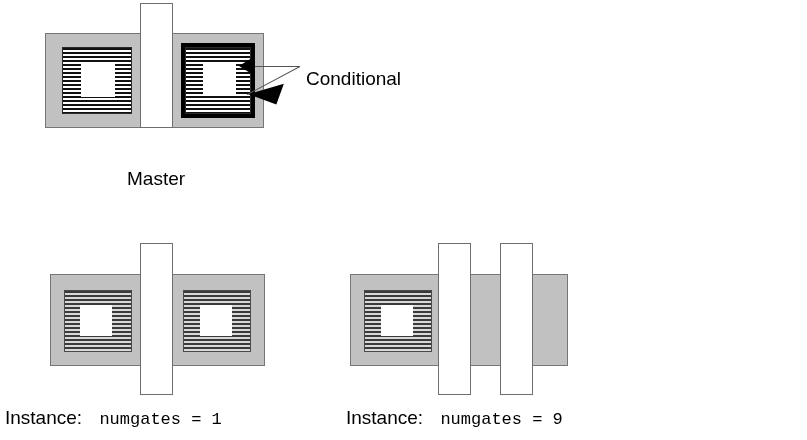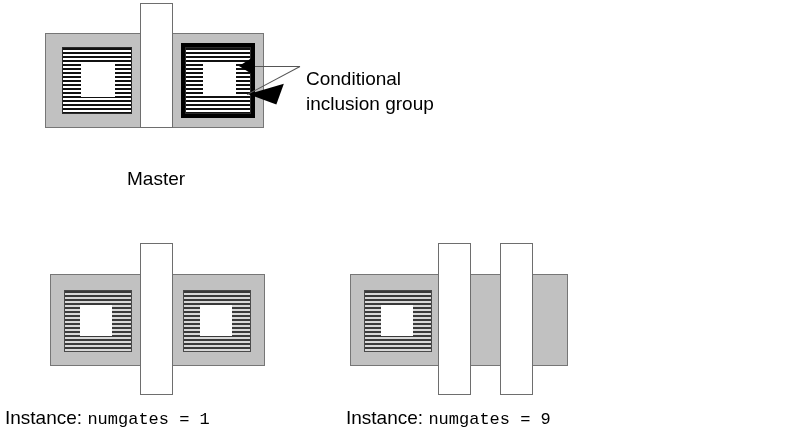--- a/index.html
+++ b/index.html
@@ -100,20 +100,21 @@
 
   .caption {
     position: absolute;
     font-size: 19px;
     color: #000000;
     white-space: nowrap;
   }
   .caption .mono {
     font-family: "Liberation Mono", monospace;
     font-size: 17px;
+    margin-left: 12px;
   }
 </style>
 </head>
 <body>
 
 <div id="canvas">
 
   <div>
 
     <div class="diffusion" style="left:45px; top:33px; width:219px; height:95px;"></div>
@@ -147,21 +148,20 @@
     <div class="leader thin" style="left:300px; top:66px; width:60px;
                 transform: rotate(152deg);"></div>
 
     <div class="arrow" style="left:251px; top:78px;
                 border-width:0 0 22px 30px;
                 border-color:transparent transparent #000000 transparent;
                 transform: rotate(20deg);"></div>
 
     <div class="callout" style="left:306px; top:54px;margin-top:12px;">
       <div>Conditional</div>
-      <div>inclusion group</div>
     </div>
   </div>
 
   <div>
 
     <div class="diffusion" style="left:50px; top:274px; width:215px; height:92px;"></div>
 
     <div>
       <div class="hatch fine" style="left:64px; top:290px; width:68px; height:62px;"></div>
       <div class="window" style="left:80px; top:305px; width:32px; height:31px;"></div>

